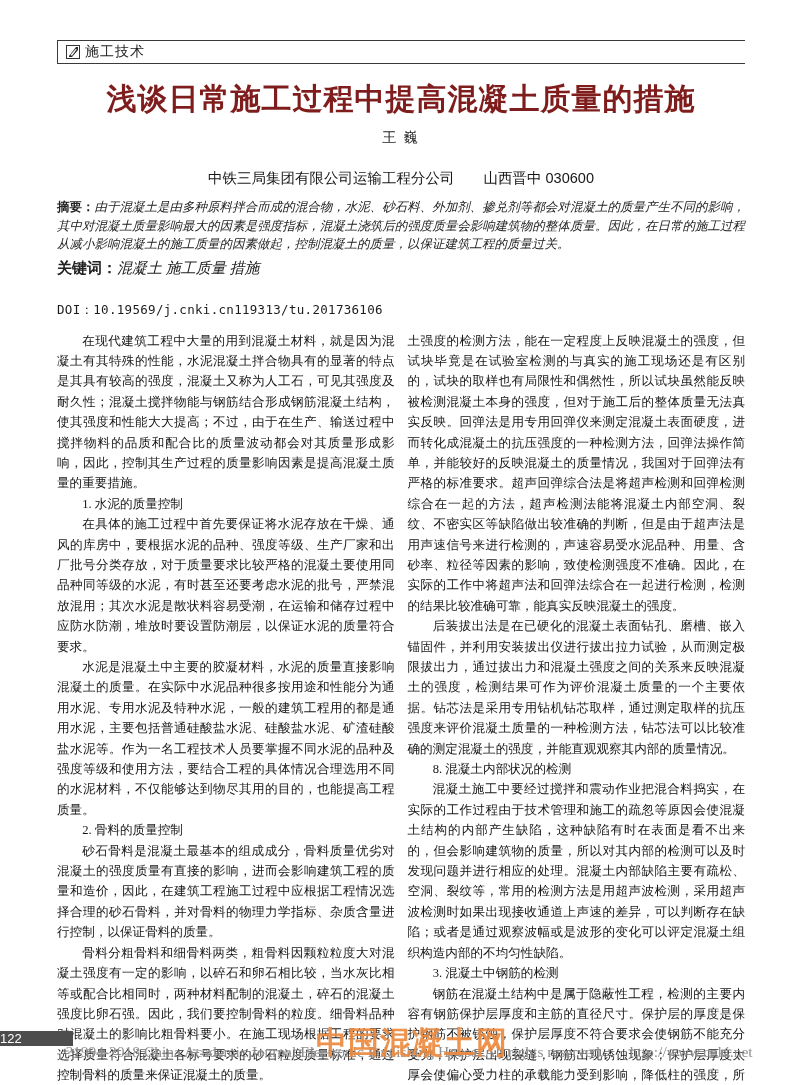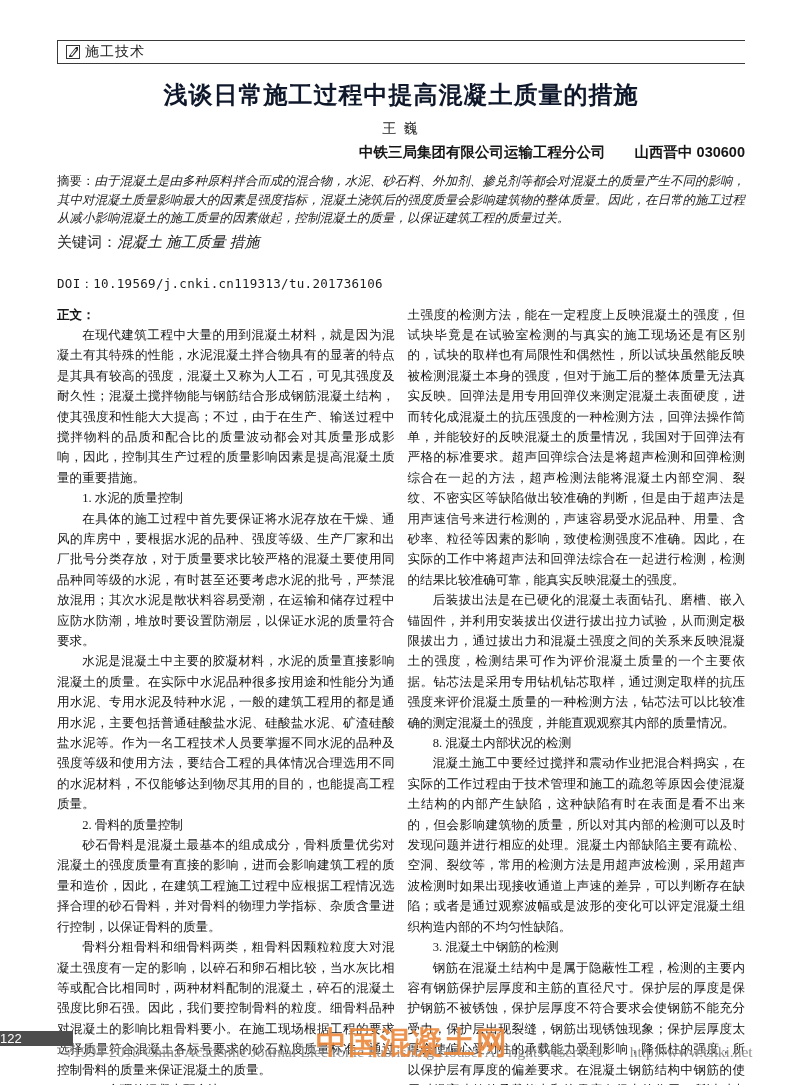--- a/index.html
+++ b/index.html
@@ -28,45 +28,45 @@
   .section-label{
     font-family:"Liberation Sans","DejaVu Sans",sans-serif;
     font-size:14px;color:#222;letter-spacing:1px;
   }
   
   .article-title{
     margin-top:15px;
     text-align:center;
     font-family:"Liberation Sans","DejaVu Sans",sans-serif;
     font-weight:bold;
-    font-size:24px;
+    font-size:30px;
     letter-spacing:1px;
-    color:#0f172a;
+    color:#7f1d1d;
   }
   .author{
     margin-top:9px;text-align:center;
     font-size:14px;letter-spacing:2px;color:#222;
   }
   .affiliation{
-    margin-top:5px;text-align:right;
+    margin-top:22px;text-align:center;
     font-family:"Liberation Sans","DejaVu Sans",sans-serif;
-    font-weight:bold;font-size:14.5px;color:#161616;
+    font-weight:normal;font-size:14.5px;color:#161616;
   }
   
   .abstract{
     margin-top:10px;
     font-size:12.5px;line-height:18.5px;
     text-align:justify;
     font-style:italic;
     color:#222;
   }
   .abstract .lbl, .kw-line .lbl{
     font-style:normal;
     font-family:"Liberation Sans","DejaVu Sans",sans-serif;
-    font-weight:normal;
+    font-weight:bold;
   }
   .kw-line{
     margin-top:5px;font-size:15px;font-style:italic;color:#222;
   }
   .doi-line{
     margin-top:24px;font-size:12.5px;font-style:normal;
     font-family:"DejaVu Sans Mono","Liberation Mono",monospace;
     color:#1c1c1c;letter-spacing:0.3px;
   }
   
@@ -133,21 +133,20 @@
     <div class="affiliation">中铁三局集团有限公司运输工程分公司　　山西晋中 030600</div>
 
     <div class="abstract"><span class="lbl">摘要：</span><span>由于混凝土是由多种原料拌合而成的混合物，水泥、砂石料、外加剂、掺兑剂等都会对混凝土的质量产生不同的影响，其中对混凝土质量影响最大的因素是强度指标，混凝土浇筑后的强度质量会影响建筑物的整体质量。因此，在日常的施工过程从减小影响混凝土的施工质量的因素做起，控制混凝土的质量，以保证建筑工程的质量过关。</span></div>
 
     <div class="kw-line"><span class="lbl">关键词：</span><span>混凝土 施工质量 措施</span></div>
 
     <div class="doi-line"><span>DOI：</span><span>10.19569/j.cnki.cn119313/tu.201736106</span></div>
 
     <div class="columns">
       <div class="col">
-          <p class="b-label">正文：</p>
           <p class="b-para">在现代建筑工程中大量的用到混凝土材料，就是因为混凝土有其特殊的性能，水泥混凝土拌合物具有的显著的特点是其具有较高的强度，混凝土又称为人工石，可见其强度及耐久性；混凝土搅拌物能与钢筋结合形成钢筋混凝土结构，使其强度和性能大大提高；不过，由于在生产、输送过程中搅拌物料的品质和配合比的质量波动都会对其质量形成影响，因此，控制其生产过程的质量影响因素是提高混凝土质量的重要措施。</p>
           <p class="b-heading">1. 水泥的质量控制</p>
           <p class="b-para">在具体的施工过程中首先要保证将水泥存放在干燥、通风的库房中，要根据水泥的品种、强度等级、生产厂家和出厂批号分类存放，对于质量要求比较严格的混凝土要使用同品种同等级的水泥，有时甚至还要考虑水泥的批号，严禁混放混用；其次水泥是散状料容易受潮，在运输和储存过程中应防水防潮，堆放时要设置防潮层，以保证水泥的质量符合要求。</p>
           <p class="b-para">水泥是混凝土中主要的胶凝材料，水泥的质量直接影响混凝土的质量。在实际中水泥品种很多按用途和性能分为通用水泥、专用水泥及特种水泥，一般的建筑工程用的都是通用水泥，主要包括普通硅酸盐水泥、硅酸盐水泥、矿渣硅酸盐水泥等。作为一名工程技术人员要掌握不同水泥的品种及强度等级和使用方法，要结合工程的具体情况合理选用不同的水泥材料，不仅能够达到物尽其用的目的，也能提高工程质量。</p>
           <p class="b-heading">2. 骨料的质量控制</p>
           <p class="b-para">砂石骨料是混凝土最基本的组成成分，骨料质量优劣对混凝土的强度质量有直接的影响，进而会影响建筑工程的质量和造价，因此，在建筑工程施工过程中应根据工程情况选择合理的砂石骨料，并对骨料的物理力学指标、杂质含量进行控制，以保证骨料的质量。</p>
           <p class="b-para">骨料分粗骨料和细骨料两类，粗骨料因颗粒粒度大对混凝土强度有一定的影响，以碎石和卵石相比较，当水灰比相等或配合比相同时，两种材料配制的混凝土，碎石的混凝土强度比卵石强。因此，我们要控制骨料的粒度。细骨料品种对混凝土的影响比粗骨料要小。在施工现场根据工程的要求选择质量符合混凝土各标号要求的砂石粒度质量标准，通过控制骨料的质量来保证混凝土的质量。</p>
           <p class="b-heading">二、合理的混凝土配合比</p>
         </div>
       <div class="col">

